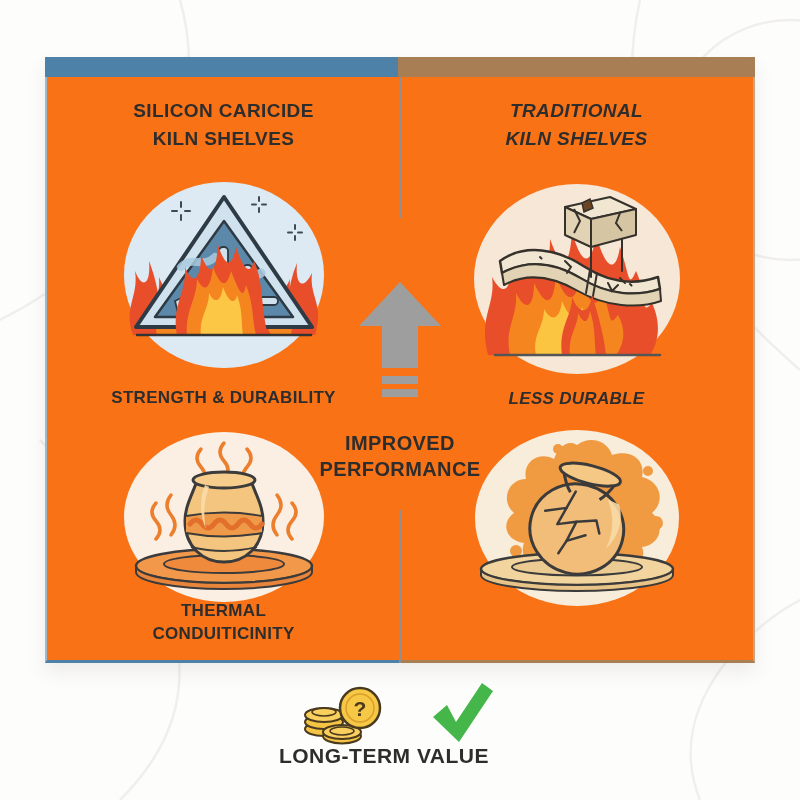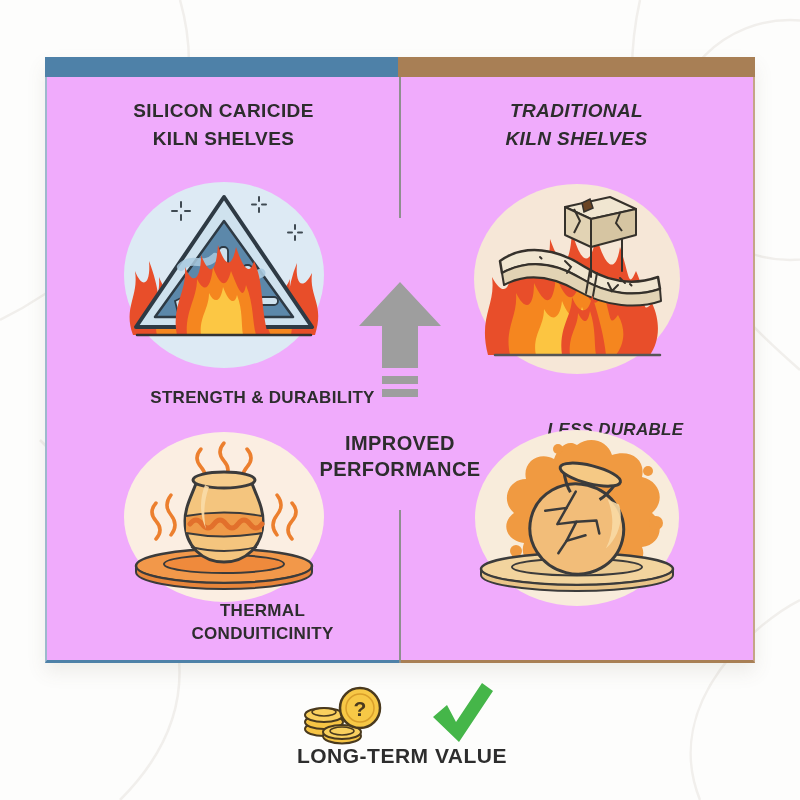--- a/index.html
+++ b/index.html
@@ -5,53 +5,53 @@
   html,body{margin:0;padding:0;}
   body{
     width:800px;height:800px;position:relative;overflow:hidden;
     background:#fdfdfc;
     font-family:"Liberation Sans","DejaVu Sans",sans-serif;
     color:#2b2b2b;
   }
   .bg-decor{position:absolute;inset:0;pointer-events:none;}
   .box{
     position:absolute;left:45px;top:57px;width:710px;height:606px;
-    background:#f0abfc;display:flex;
+    background:#f97316;display:flex;
     box-shadow:0 9px 18px rgba(95,85,70,.10);
   }
   .col{position:relative;width:355px;height:100%;box-sizing:border-box;}
   .col-left{border-left:2px solid #9db9cd;border-bottom:3px solid #4e81a8;}
   .col-right{border-right:2px solid #c5a586;border-bottom:3px solid #a87f55;font-style:italic;}
   .header-bar{position:absolute;top:0;left:-2px;right:-2px;height:20px;}
   .col-left .header-bar{background:#4e81a8;}
   .col-right .header-bar{background:#a87f55;}
   .title{
     position:absolute;top:40px;left:0;width:100%;text-align:center;
     font-size:19px;font-weight:700;letter-spacing:.4px;line-height:1.45;
     white-space:pre-line;color:#2d2d2d;
   }
   .item-label{
-    position:absolute;left:7px;width:100%;text-align:center;
+    position:absolute;left:0;width:100%;text-align:center;
     font-size:17px;font-weight:700;letter-spacing:.3px;line-height:1.35;
-    white-space:pre-line;color:#2d2d2d;padding-left:32px;
+    white-space:pre-line;color:#2d2d2d;
   }
   .icon-wrap{position:absolute;left:50%;}
   .divider{position:absolute;left:399px;width:2px;background:#8f8f8f;}
   .divider-top{top:77px;height:141px;}
   .divider-bottom{top:510px;height:153px;}
   .center-arrow{position:absolute;left:357px;top:280px;}
   .center-label{
     position:absolute;left:300px;top:410px;width:200px;text-align:center;
     font-size:20px;font-weight:700;letter-spacing:.4px;line-height:1.3;
     white-space:pre-line;color:#2d2d2d;margin-top:20px;
   }
   .footer-coins{position:absolute;left:296px;top:683px;}
   .footer-check{position:absolute;left:424px;top:677px;}
   .footer-label{
-    position:absolute;left:252px;top:744px;width:300px;text-align:center;
+    position:absolute;left:234px;top:744px;width:300px;text-align:center;
     font-size:21px;font-weight:700;letter-spacing:.5px;color:#2d2d2d;
   }
 </style>
 </head>
 <body>
 
 <svg class="bg-decor" width="800" height="800" viewBox="0 0 800 800">
   <g fill="none" stroke="#f1efec" stroke-width="2.5">
     <path d="M640,0 C600,180 720,300 800,370"></path>
     <path d="M180,0 C220,140 120,260 0,320"></path>
@@ -179,21 +179,21 @@
           <line x1="121" y1="70" x2="121" y2="100"></line>
           <line x1="152" y1="62" x2="152" y2="94"></line>
           <path d="M138,106 l4,8 l6,-6" fill="none"></path>
         </g>
 
         <path d="M92,178 C88,150 102,140 102,120 C110,140 120,136 122,118 C130,144 134,160 136,178 Z" fill="#E84E2A"></path>
         <path d="M100,178 C98,158 108,150 108,136 C114,148 118,146 120,134 C126,152 124,166 126,178 Z" fill="#F5861F"></path>
         <line x1="25" y1="178" x2="190" y2="178" stroke="#555" stroke-width="2.5" stroke-linecap="round"></line>
       </svg>
     </div>
-    <div class="item-label" style="top:331px;margin-top:31px;">LESS DURABLE</div>
+    <div class="item-label" style="top:331px;">LESS DURABLE</div>
 
     <div class="icon-wrap" style="top:366px;margin-left:-107px;">
       <svg width="215" height="185" viewBox="0 0 215 185">
         <ellipse cx="107" cy="95" rx="102" ry="88" fill="#F8ECDB"></ellipse>
 
         <path d="M107,22 C120,12 138,18 142,32 C160,26 176,36 172,54 C190,58 196,78 182,90 C196,102 190,122 172,124 C178,138 162,150 148,142 C144,156 126,160 116,148 C102,160 84,156 82,140 C64,148 48,136 54,120 C36,118 30,100 44,90 C30,78 38,56 56,56 C52,38 70,28 84,36 C88,24 98,16 107,22 Z" fill="#F09A41"></path>
         <g fill="#F09A41">
           <circle cx="46" cy="128" r="6"></circle>
           <circle cx="178" cy="48" r="5"></circle>
           <circle cx="186" cy="100" r="7"></circle>

